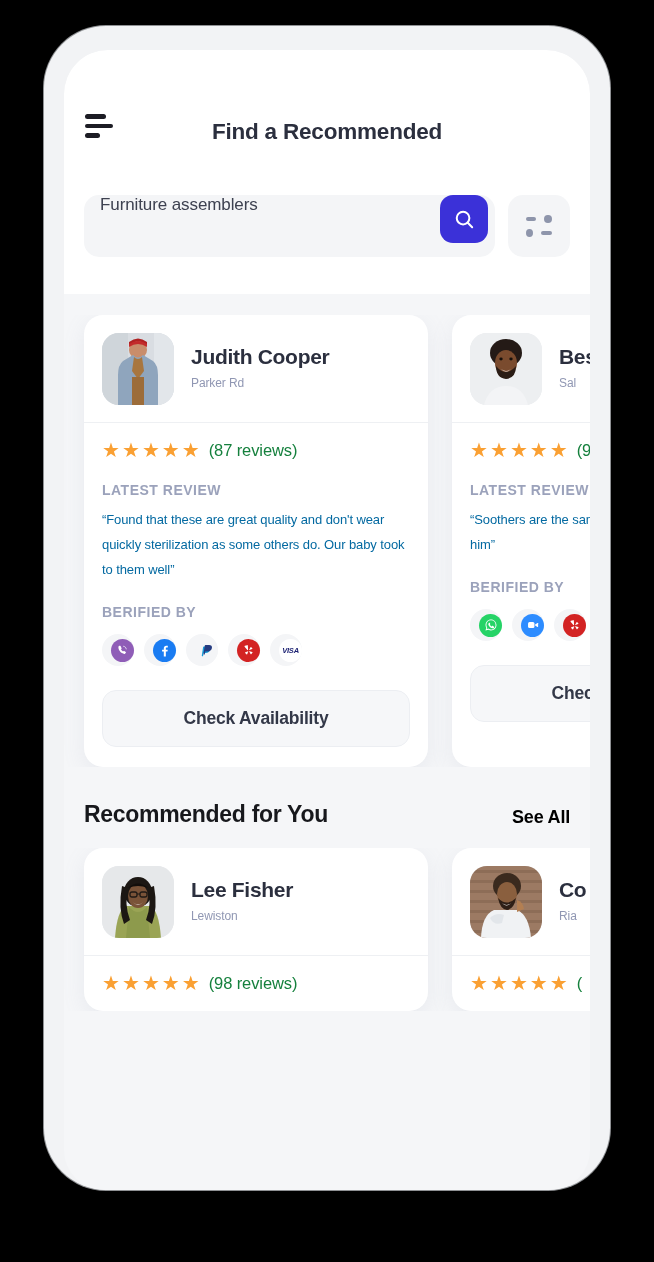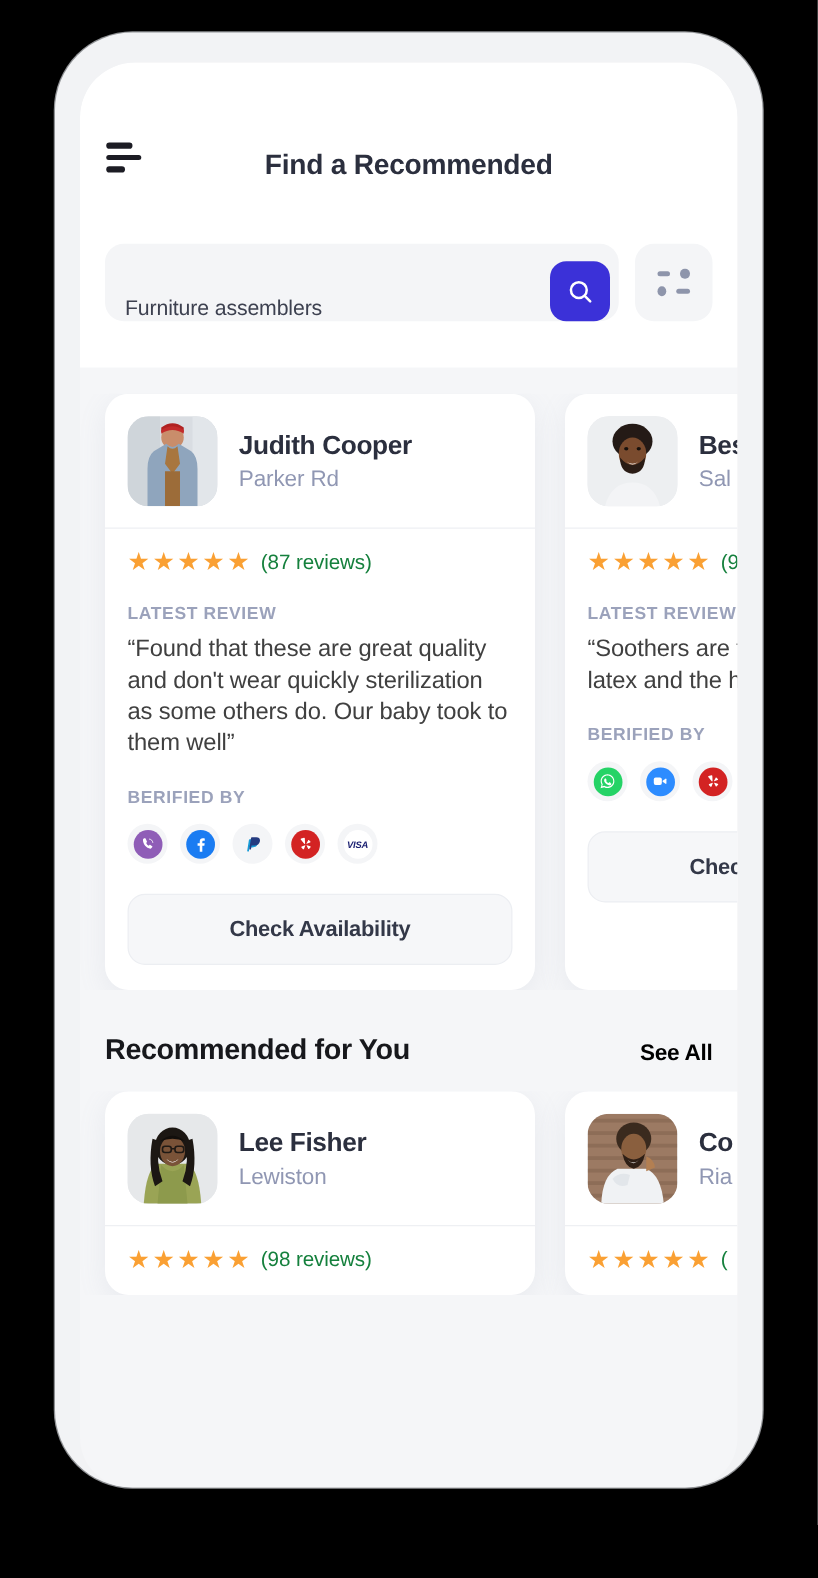--- a/index.html
+++ b/index.html
@@ -90,21 +90,21 @@
     padding: 0 20px;
     margin-top: 39px;
   }
 
   #search-box {
     flex: 1;
     height: 62px;
     background: #f4f5f7;
     border-radius: 15px;
     display: flex;
-    align-items: flex-end;
+    align-items: flex-start;
     padding: 0 7px 0 16px;
   }
 
   #search-input {
     flex: 1;
     border: none;
     outline: none;
     background: transparent;
     font-family: "Liberation Sans", sans-serif;
     font-size: 17px;
@@ -199,21 +199,21 @@
 
   .pro-name {
     font-size: 21px;
     font-weight: bold;
     color: #2b2f3e;
     letter-spacing: -.3px;
     line-height: 27px;
     white-space: nowrap;
   }
   .pro-location {
-    font-size: 18px;
+    font-size: 12px;
     color: #9097b3;
     letter-spacing: -.1px;
     line-height: 26px;
     white-space: nowrap;
   }
 
   .rating-row {
     display: flex;
     align-items: center;
     gap: 9px;
@@ -226,37 +226,37 @@
 
   .section-label {
     font-size: 14px;
     font-weight: bold;
     color: #9ba2bb;
     letter-spacing: .5px;
     padding: 22px 18px 0 18px;
   }
 
   .review-text {
-    font-size: 19px;
-    color: #404040;
+    font-size: 13px;
+    color: #0369a1;
     line-height: 25px;
     letter-spacing: -.1px;
     padding: 9px 18px 0 18px;
   }
 
   .badges {
     display: flex;
     gap: 10px;
     padding: 14px 18px 0 18px;
   }
   .badge {
     width: 32px; height: 32px;
     border-radius: 50%;
     background: #f4f5f7;
-    display: flex; align-items: center; justify-content: center;
+    display: flex; align-items: center; justify-content: flex-end;
     flex: 0 0 auto;
     cursor: pointer;
   }
   .badge .chip {
     width: 23px; height: 23px;
     border-radius: 50%;
     display: flex; align-items: center; justify-content: center;
     color: #fff;
     font-weight: bold;
   }

